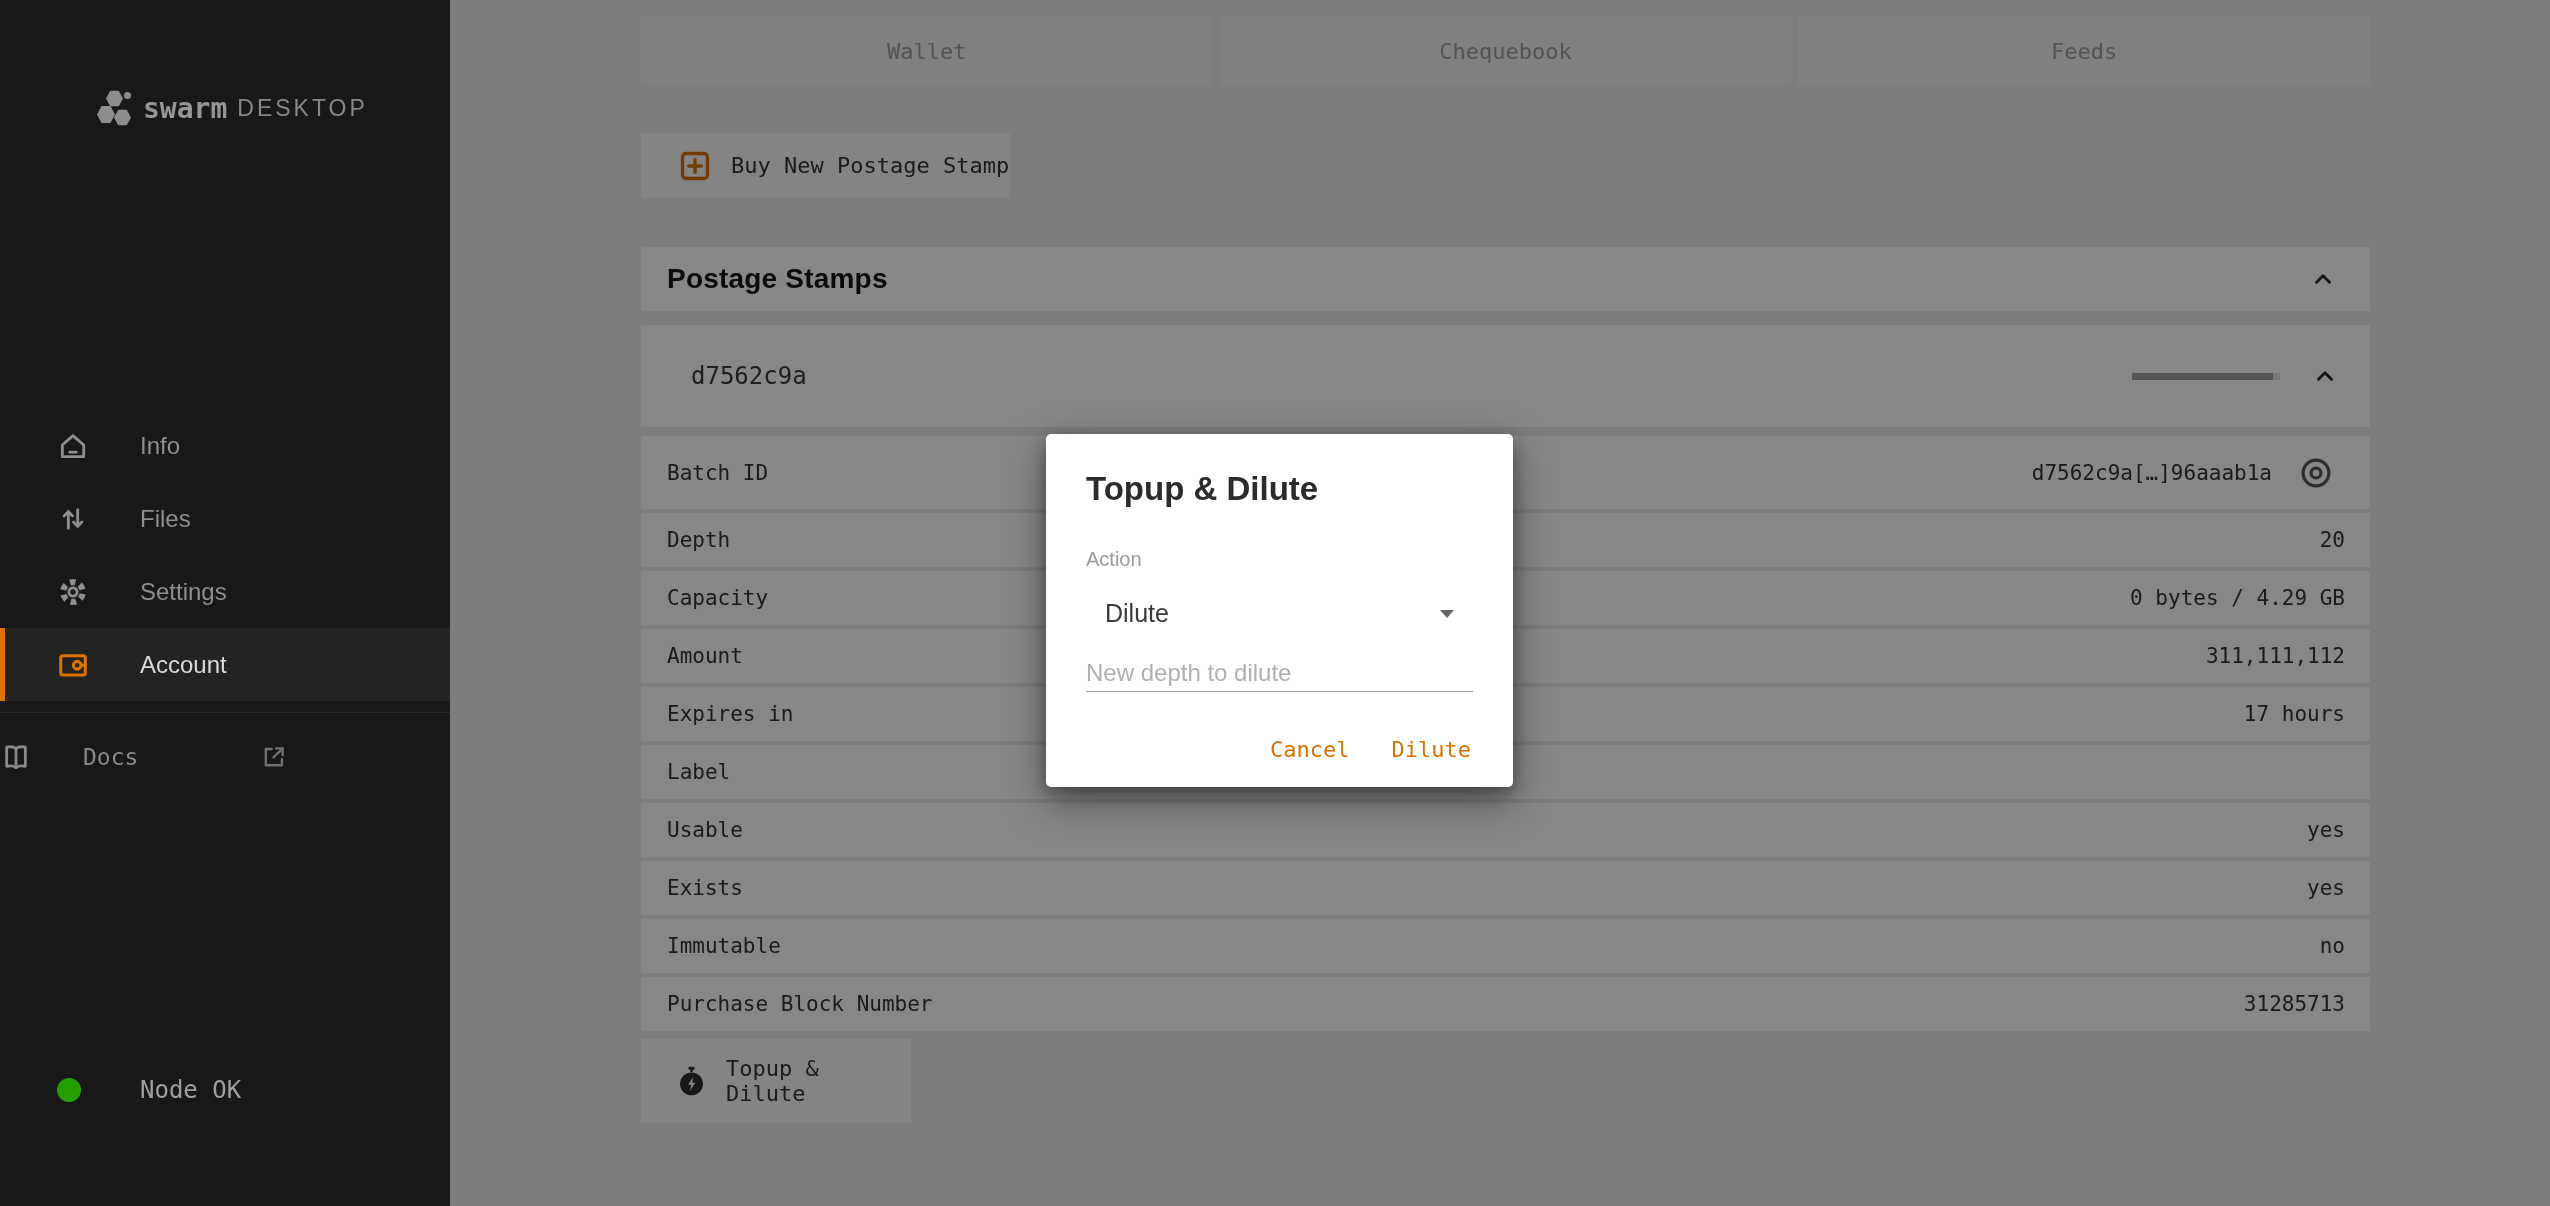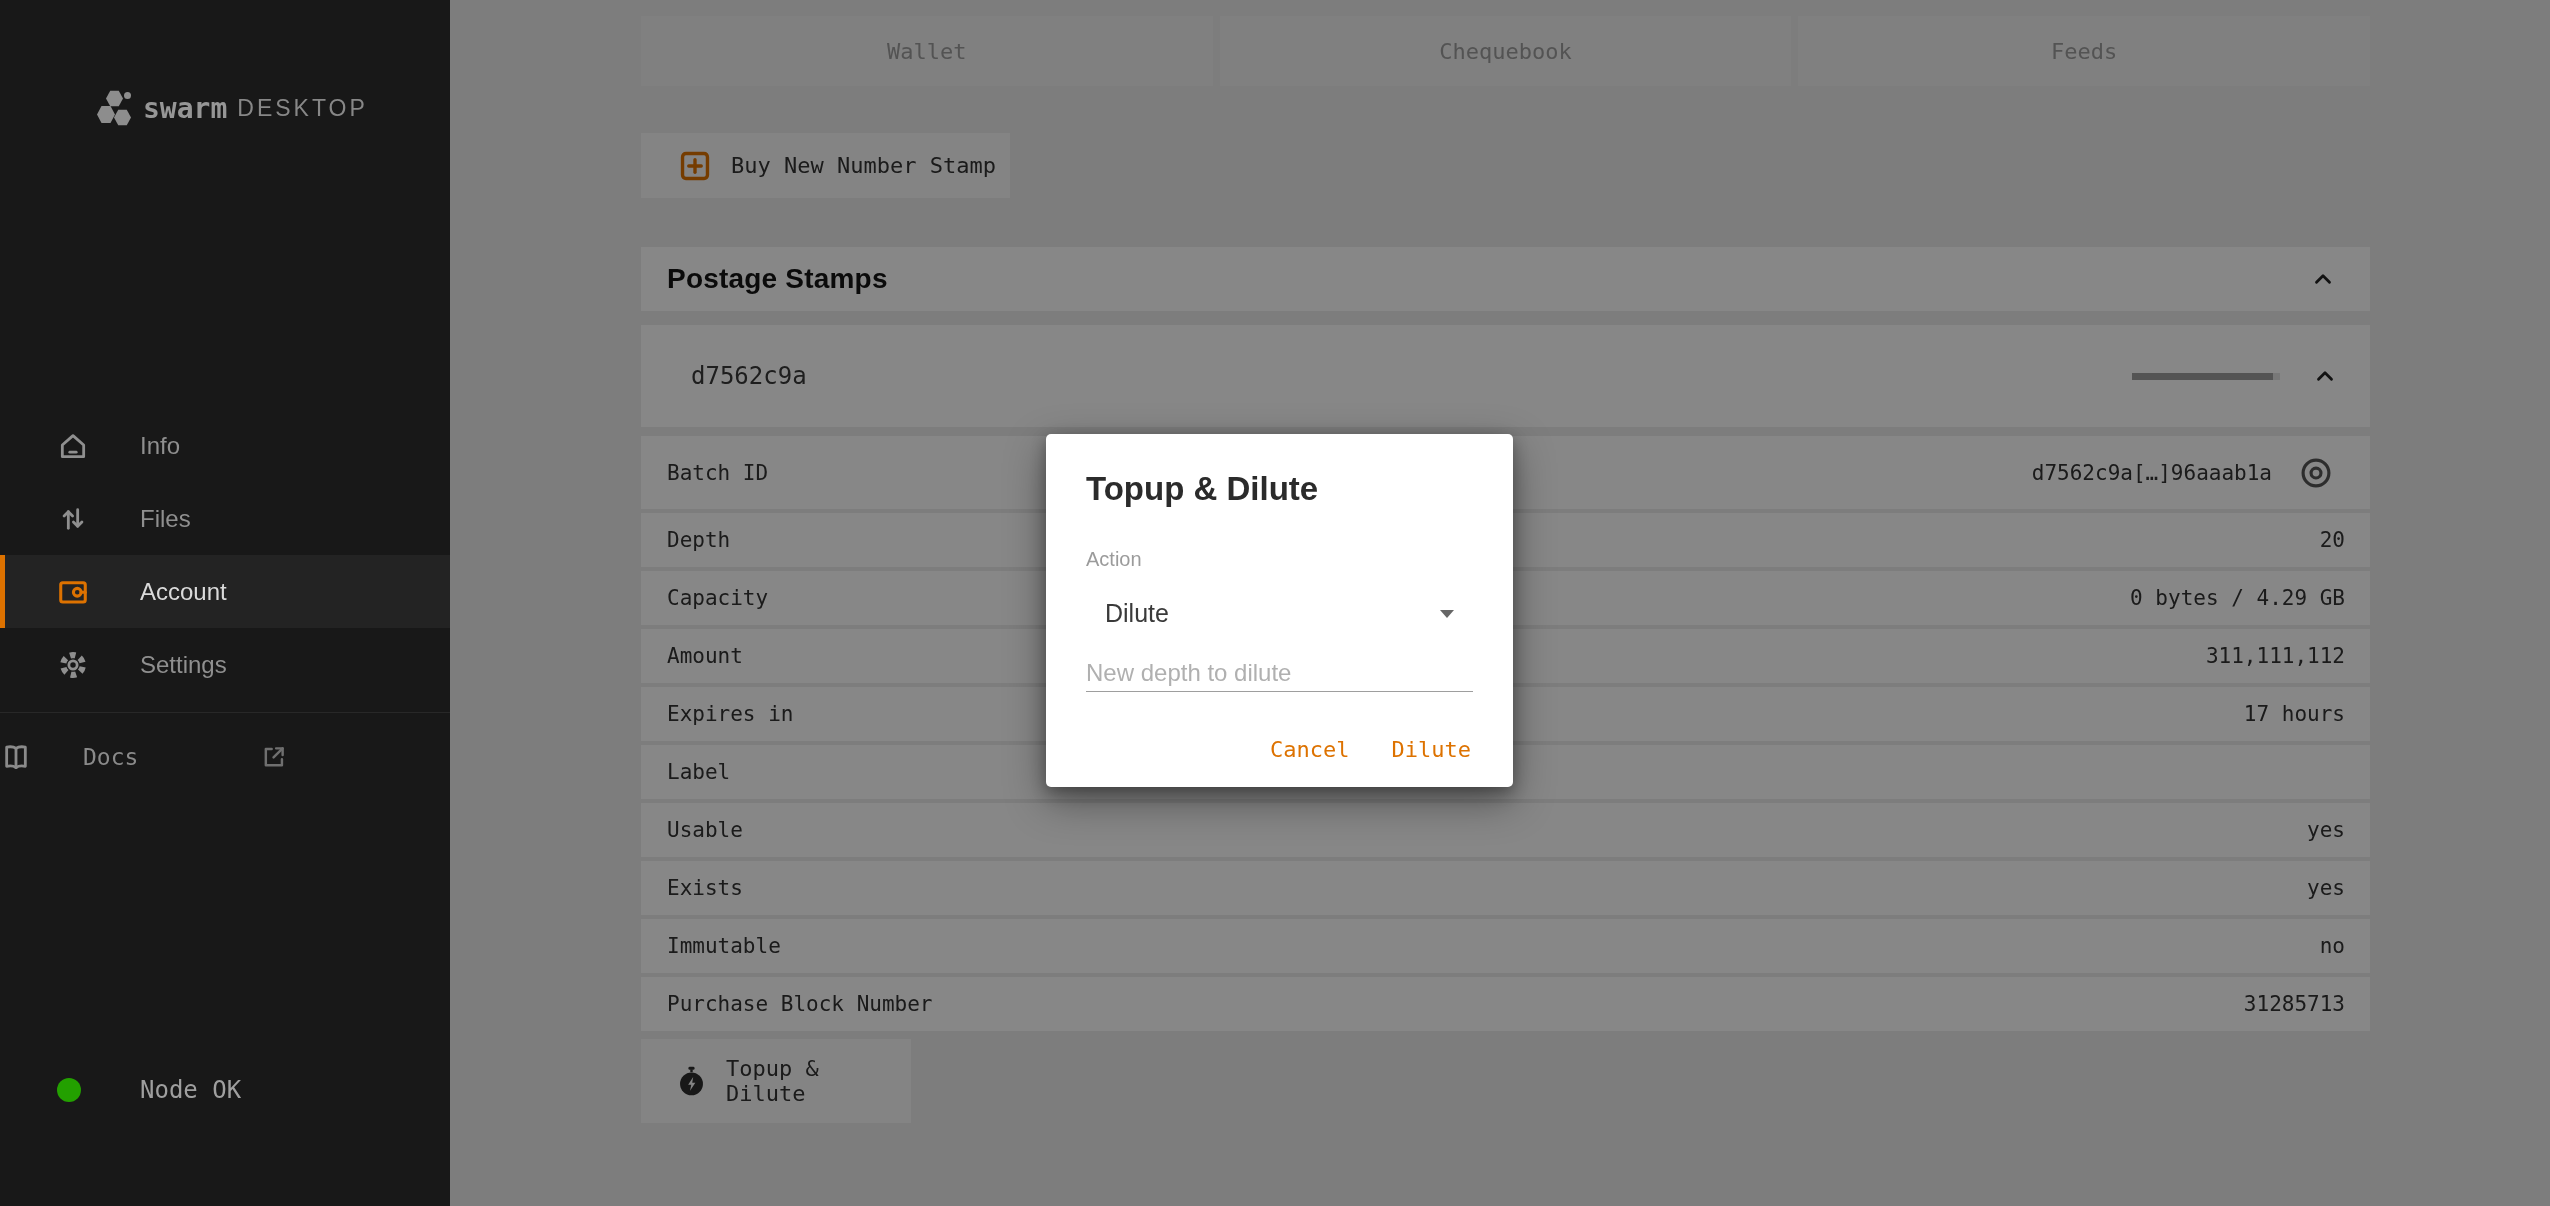--- a/index.html
+++ b/index.html
@@ -124,38 +124,38 @@
         <span class="nicon">
           <svg class="stroke" viewBox="0 0 24 24" width="32" height="32">
               <path d="M8.5 19 V6.5"></path>
               <path d="M5.3 9.7 L8.5 6.5 L11.7 9.7"></path>
               <path d="M15.5 5 V17.5"></path>
               <path d="M12.3 14.3 L15.5 17.5 L18.7 14.3"></path>
             </svg>
         </span>
         <span>Files</span>
       </div>
+      <div class="nav-item">
+        <span class="nicon">
+          <svg viewBox="0 0 24 24" width="32" height="32" fill="none" stroke="currentColor">
+            <circle cx="12" cy="12" r="3.1" stroke-width="2.1"></circle>
+            <circle cx="12" cy="12" r="7.4" stroke-width="4.6" stroke-dasharray="4.1 3.65" transform="rotate(11 12 12)"></circle>
+          </svg>
+        </span>
+        <span>Settings</span>
+      </div>
       <div class="nav-item active">
         <span class="nicon" style="color:#dd7200;">
           <svg class="stroke" viewBox="0 0 24 24" width="32" height="32" style="stroke-width:2.3;">
               <rect x="2.8" y="5" width="18.4" height="14.5" rx="1.5"></rect>
               <circle cx="15.2" cy="12.2" r="2.9"></circle>
               <path d="M21.2 12.2 h-3.1"></path>
             </svg>
         </span>
         <span>Account</span>
-      </div>
-      <div class="nav-item">
-        <span class="nicon">
-          <svg viewBox="0 0 24 24" width="32" height="32" fill="none" stroke="currentColor">
-            <circle cx="12" cy="12" r="3.1" stroke-width="2.1"></circle>
-            <circle cx="12" cy="12" r="7.4" stroke-width="4.6" stroke-dasharray="4.1 3.65" transform="rotate(11 12 12)"></circle>
-          </svg>
-        </span>
-        <span>Settings</span>
       </div>
     </div>
 
     <div class="side-divider"></div>
 
     <div class="docs-item mono">
       <span class="nicon">
         <svg class="stroke" viewBox="0 0 24 24" width="32" height="32">
             <path d="M12 5.6 C10.2 4.2 7.6 4.1 5 4.6 V19 C7.6 18.5 10.2 18.6 12 20 C13.8 18.6 16.4 18.5 19 19 V4.6 C16.4 4.1 13.8 4.2 12 5.6 Z"></path>
             <path d="M12 5.6 V20"></path>
@@ -187,21 +187,21 @@
       </div>
 
       <div class="buy-btn">
         <span class="bicon">
           <svg class="stroke" viewBox="0 0 24 24" width="34" height="34" style="stroke-width:2.4;">
               <rect x="3.2" y="3.2" width="17.6" height="17.6" rx="2.4"></rect>
               <path d="M12 7.6 v8.8"></path>
               <path d="M7.6 12 h8.8"></path>
             </svg>
         </span>
-        <span class="blabel mono">Buy New Number Stamp</span>
+        <span class="blabel mono">Buy New Postage Stamp</span>
       </div>
 
       <div class="section-card">
         <span class="section-title">Postage Stamps</span>
         <span class="chev">
           <svg class="stroke" viewBox="0 0 24 24" width="26" height="26" style="stroke-width:2.6;">
               <path d="M6 15 L12 9 L18 15"></path>
             </svg>
         </span>
       </div>

